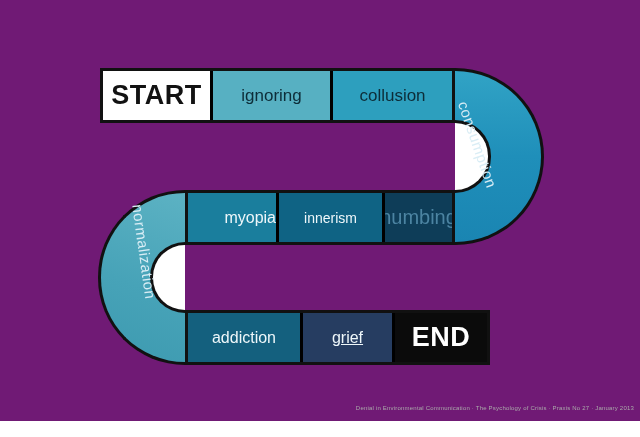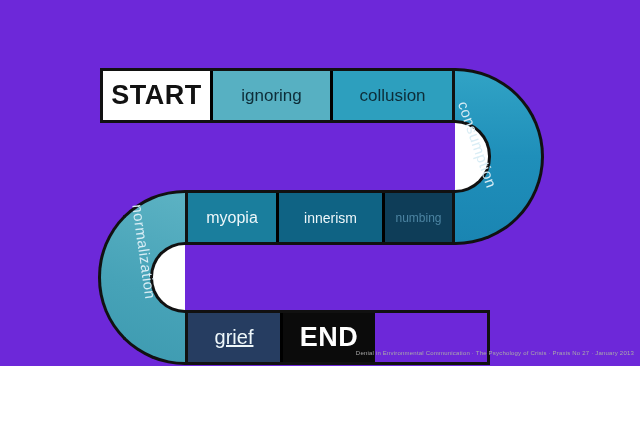--- a/index.html
+++ b/index.html
@@ -1,17 +1,17 @@
 <!DOCTYPE html>
 <html><head>
 <meta charset="utf-8">
 <style>
   html,body{margin:0;padding:0;background:#ffffff;}
   .canvas{
-    position:relative;width:640px;height:366px;background:#6d28d9;
+    position:relative;width:640px;height:421px;background:#701a75;
     font-family:"Liberation Sans", sans-serif;overflow:hidden;
   }
 
   
   .turn{position:absolute;box-sizing:border-box;}
   .turn-right{
     left:455px;top:68px;width:89px;height:177px;
     border:3px solid #111;border-left:none;
     border-radius:0 88.5px 88.5px 0;
     background:linear-gradient(180deg,#31a3c5 0%,#1f8fba 50%,#1a85b2 100%);
@@ -46,26 +46,26 @@
     box-sizing:border-box;font-size:17px;font-weight:500;
     white-space:nowrap;overflow:hidden;
   }
   .cell + .cell{border-left:3px solid #000000;}
 
   .cell-start{width:107px;background:#ffffff;color:#121212;
     font-size:27px;font-weight:600;letter-spacing:.5px;}
   .cell-ignoring{width:120px;background:#57b0c2;color:#0d2d38;}
   .cell-collusion{width:122px;background:#2d9fbe;color:#0d2d38;}
 
-  .cell-myopia{width:88px;background:#1a7e9d;color:#eef7fa;font-size:16px;}
+  .cell-myopia{width:88px;background:#1a7e9d;color:#eef7fa;font-size:16px;justify-content:flex-end;}
   .cell-innerism{width:106px;background:#0f6384;color:#eef7fa;font-size:14px;}
-  .cell-numbing{width:70px;background:#0e3d58;color:#4c84a2;font-size:12px;}
+  .cell-numbing{width:70px;background:#0e3d58;color:#4c84a2;font-size:20px;}
 
   .cell-addiction{width:112px;background:#14607e;color:#eef7fa;font-size:16px;}
-  .cell-grief{width:92px;background:#263d61;color:#eef7fa;font-size:20px;text-decoration:underline;}
+  .cell-grief{width:92px;background:#263d61;color:#eef7fa;font-size:16px;text-decoration:underline;}
   .cell-end{width:95px;background:#0b0b0b;color:#ffffff;
     font-size:27px;font-weight:600;letter-spacing:.5px;align-items:center;}
 
   
   .curve-label{
     position:absolute;font-size:15px;font-weight:500;white-space:nowrap;
     transform-origin:0 0;color:#d9edf5;letter-spacing:.5px;
   }
   .label-consumption{left:471px;top:99px;transform:rotate(71deg);}
   .label-normalization{left:146px;top:203px;transform:rotate(82deg);}
@@ -104,20 +104,23 @@
     </div>
     <div class="cell cell-innerism">
       <span>innerism</span>
     </div>
     <div class="cell cell-numbing">
       <span>numbing</span>
     </div>
   </div>
 
   <div class="row row-bottom">
+    <div class="cell cell-addiction">
+      <span>addiction</span>
+    </div>
     <div class="cell cell-grief">
       <span>grief</span>
     </div>
     <div class="cell cell-end">
       <span>END</span>
     </div>
   </div>
 
   <div class="curve-label label-consumption">consumption</div>
   <div class="curve-label label-normalization">normalization</div>

